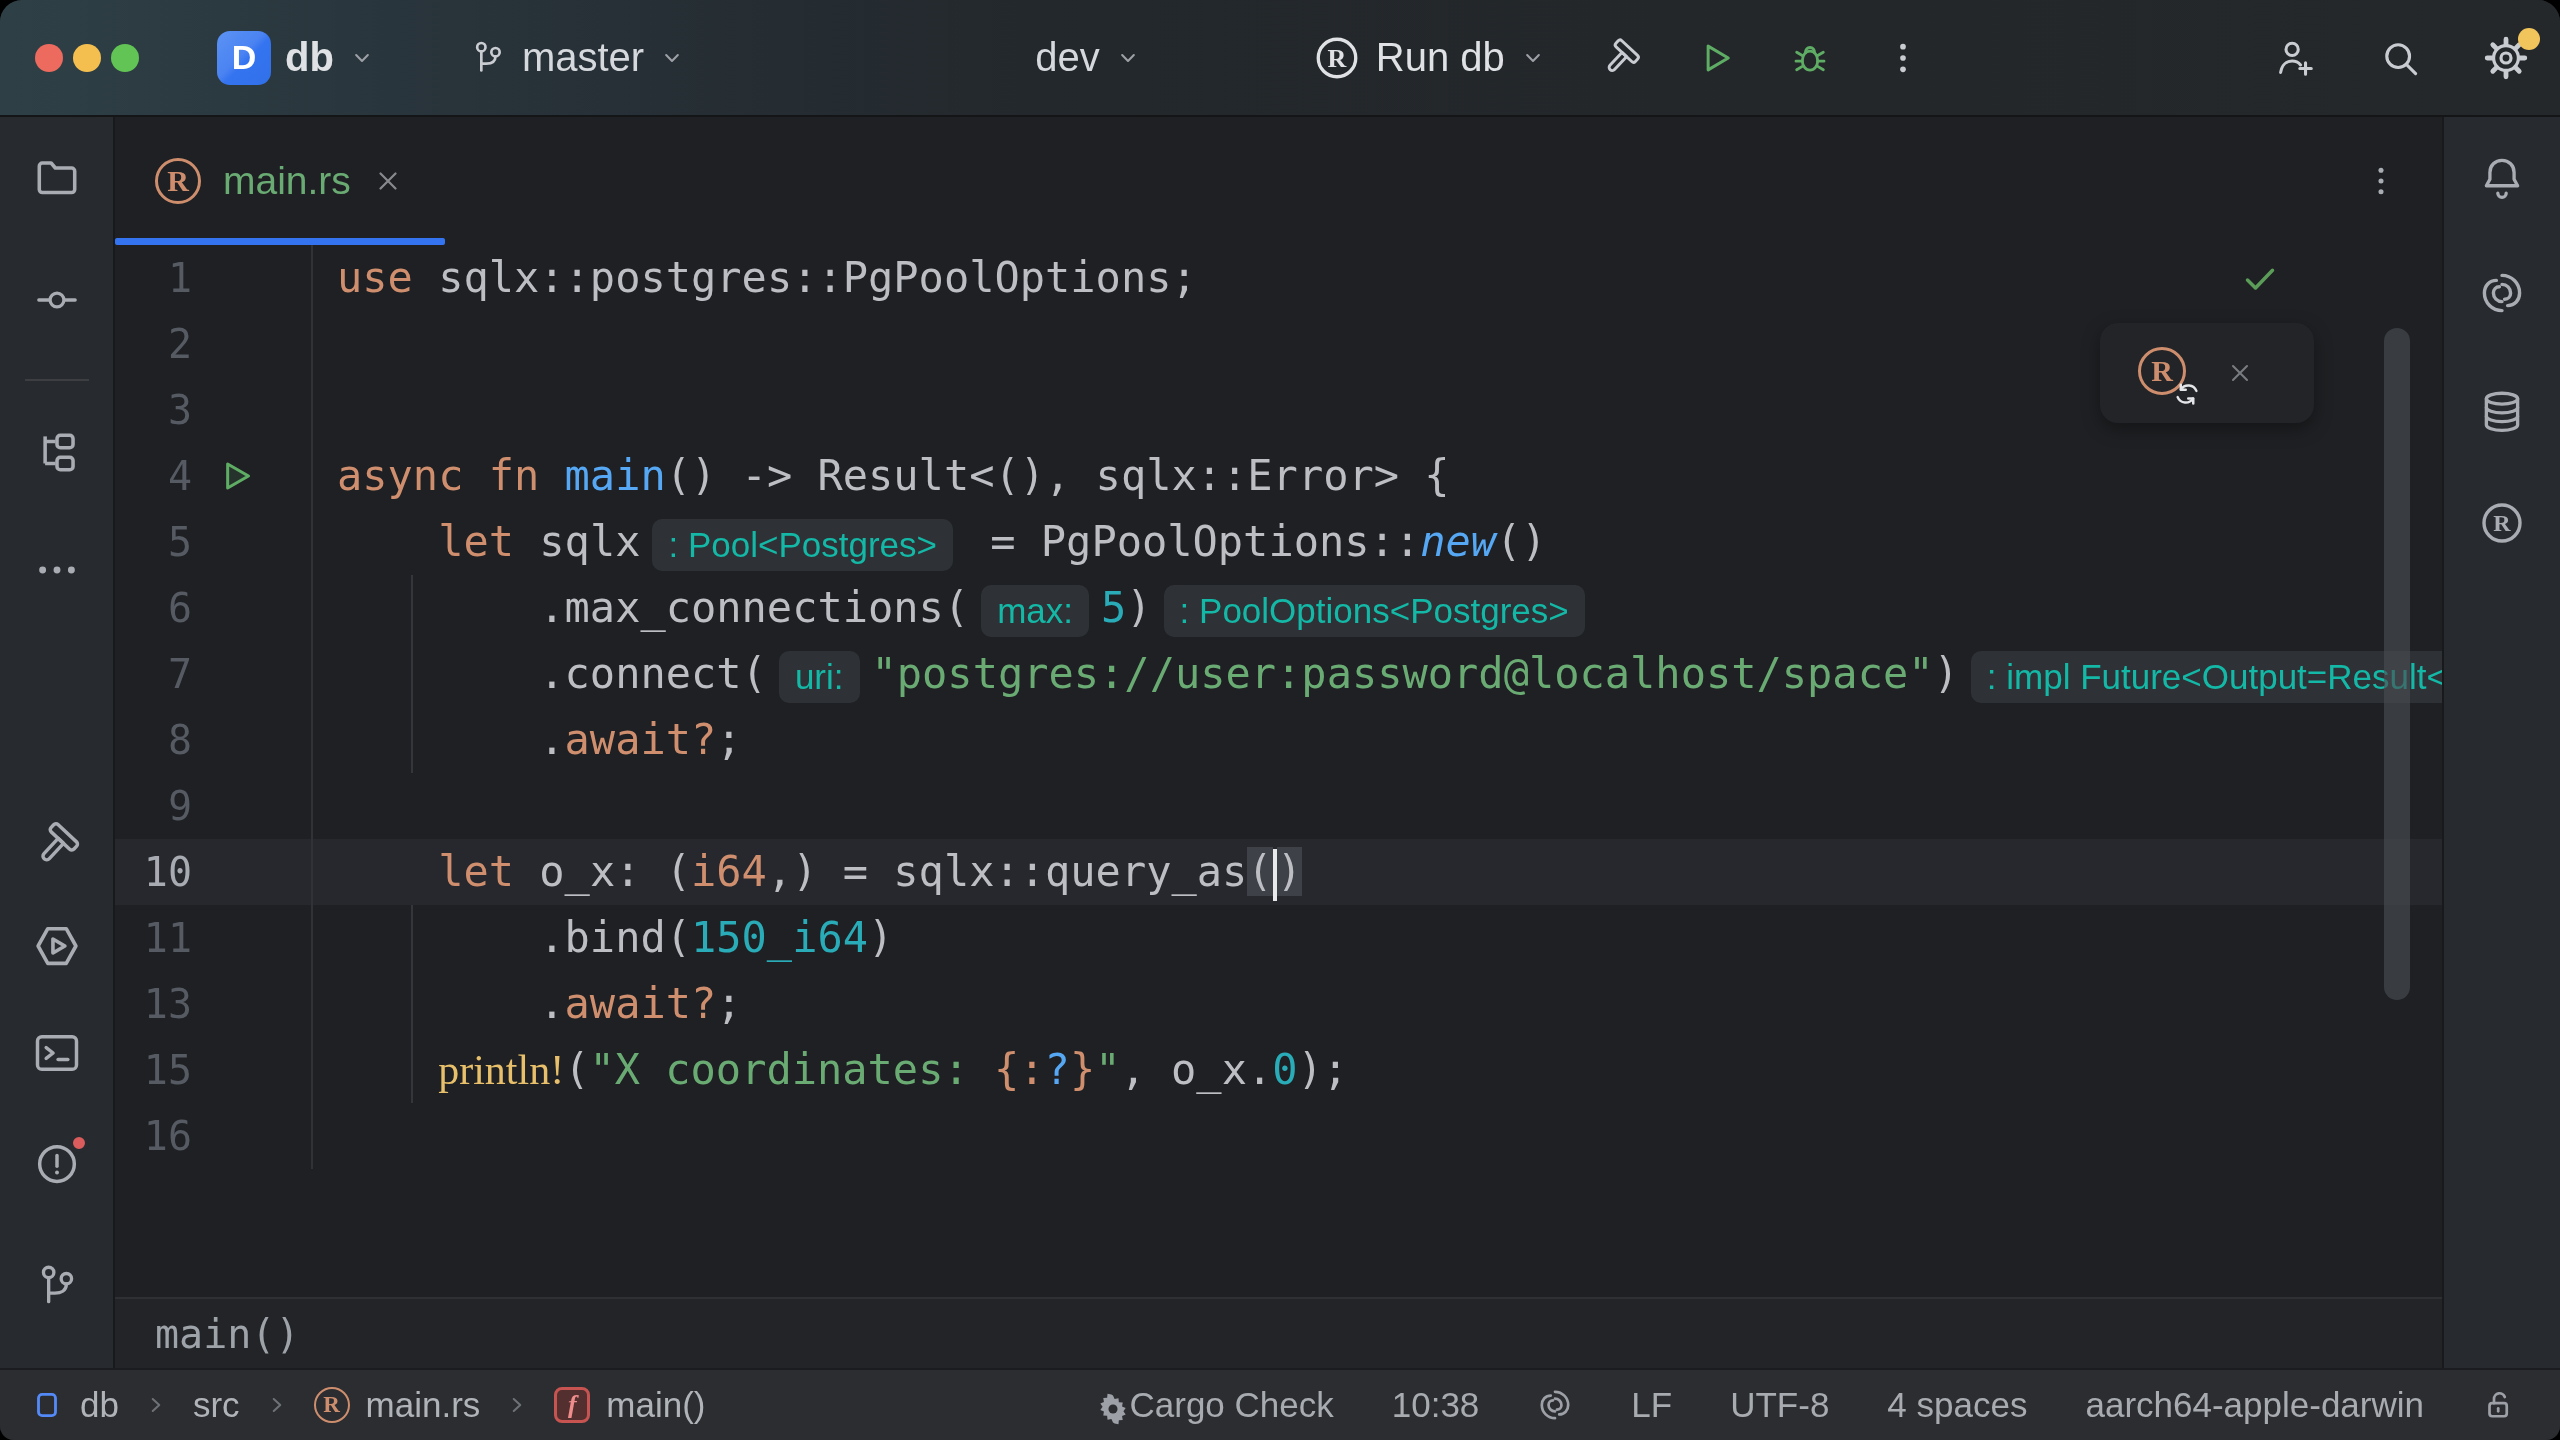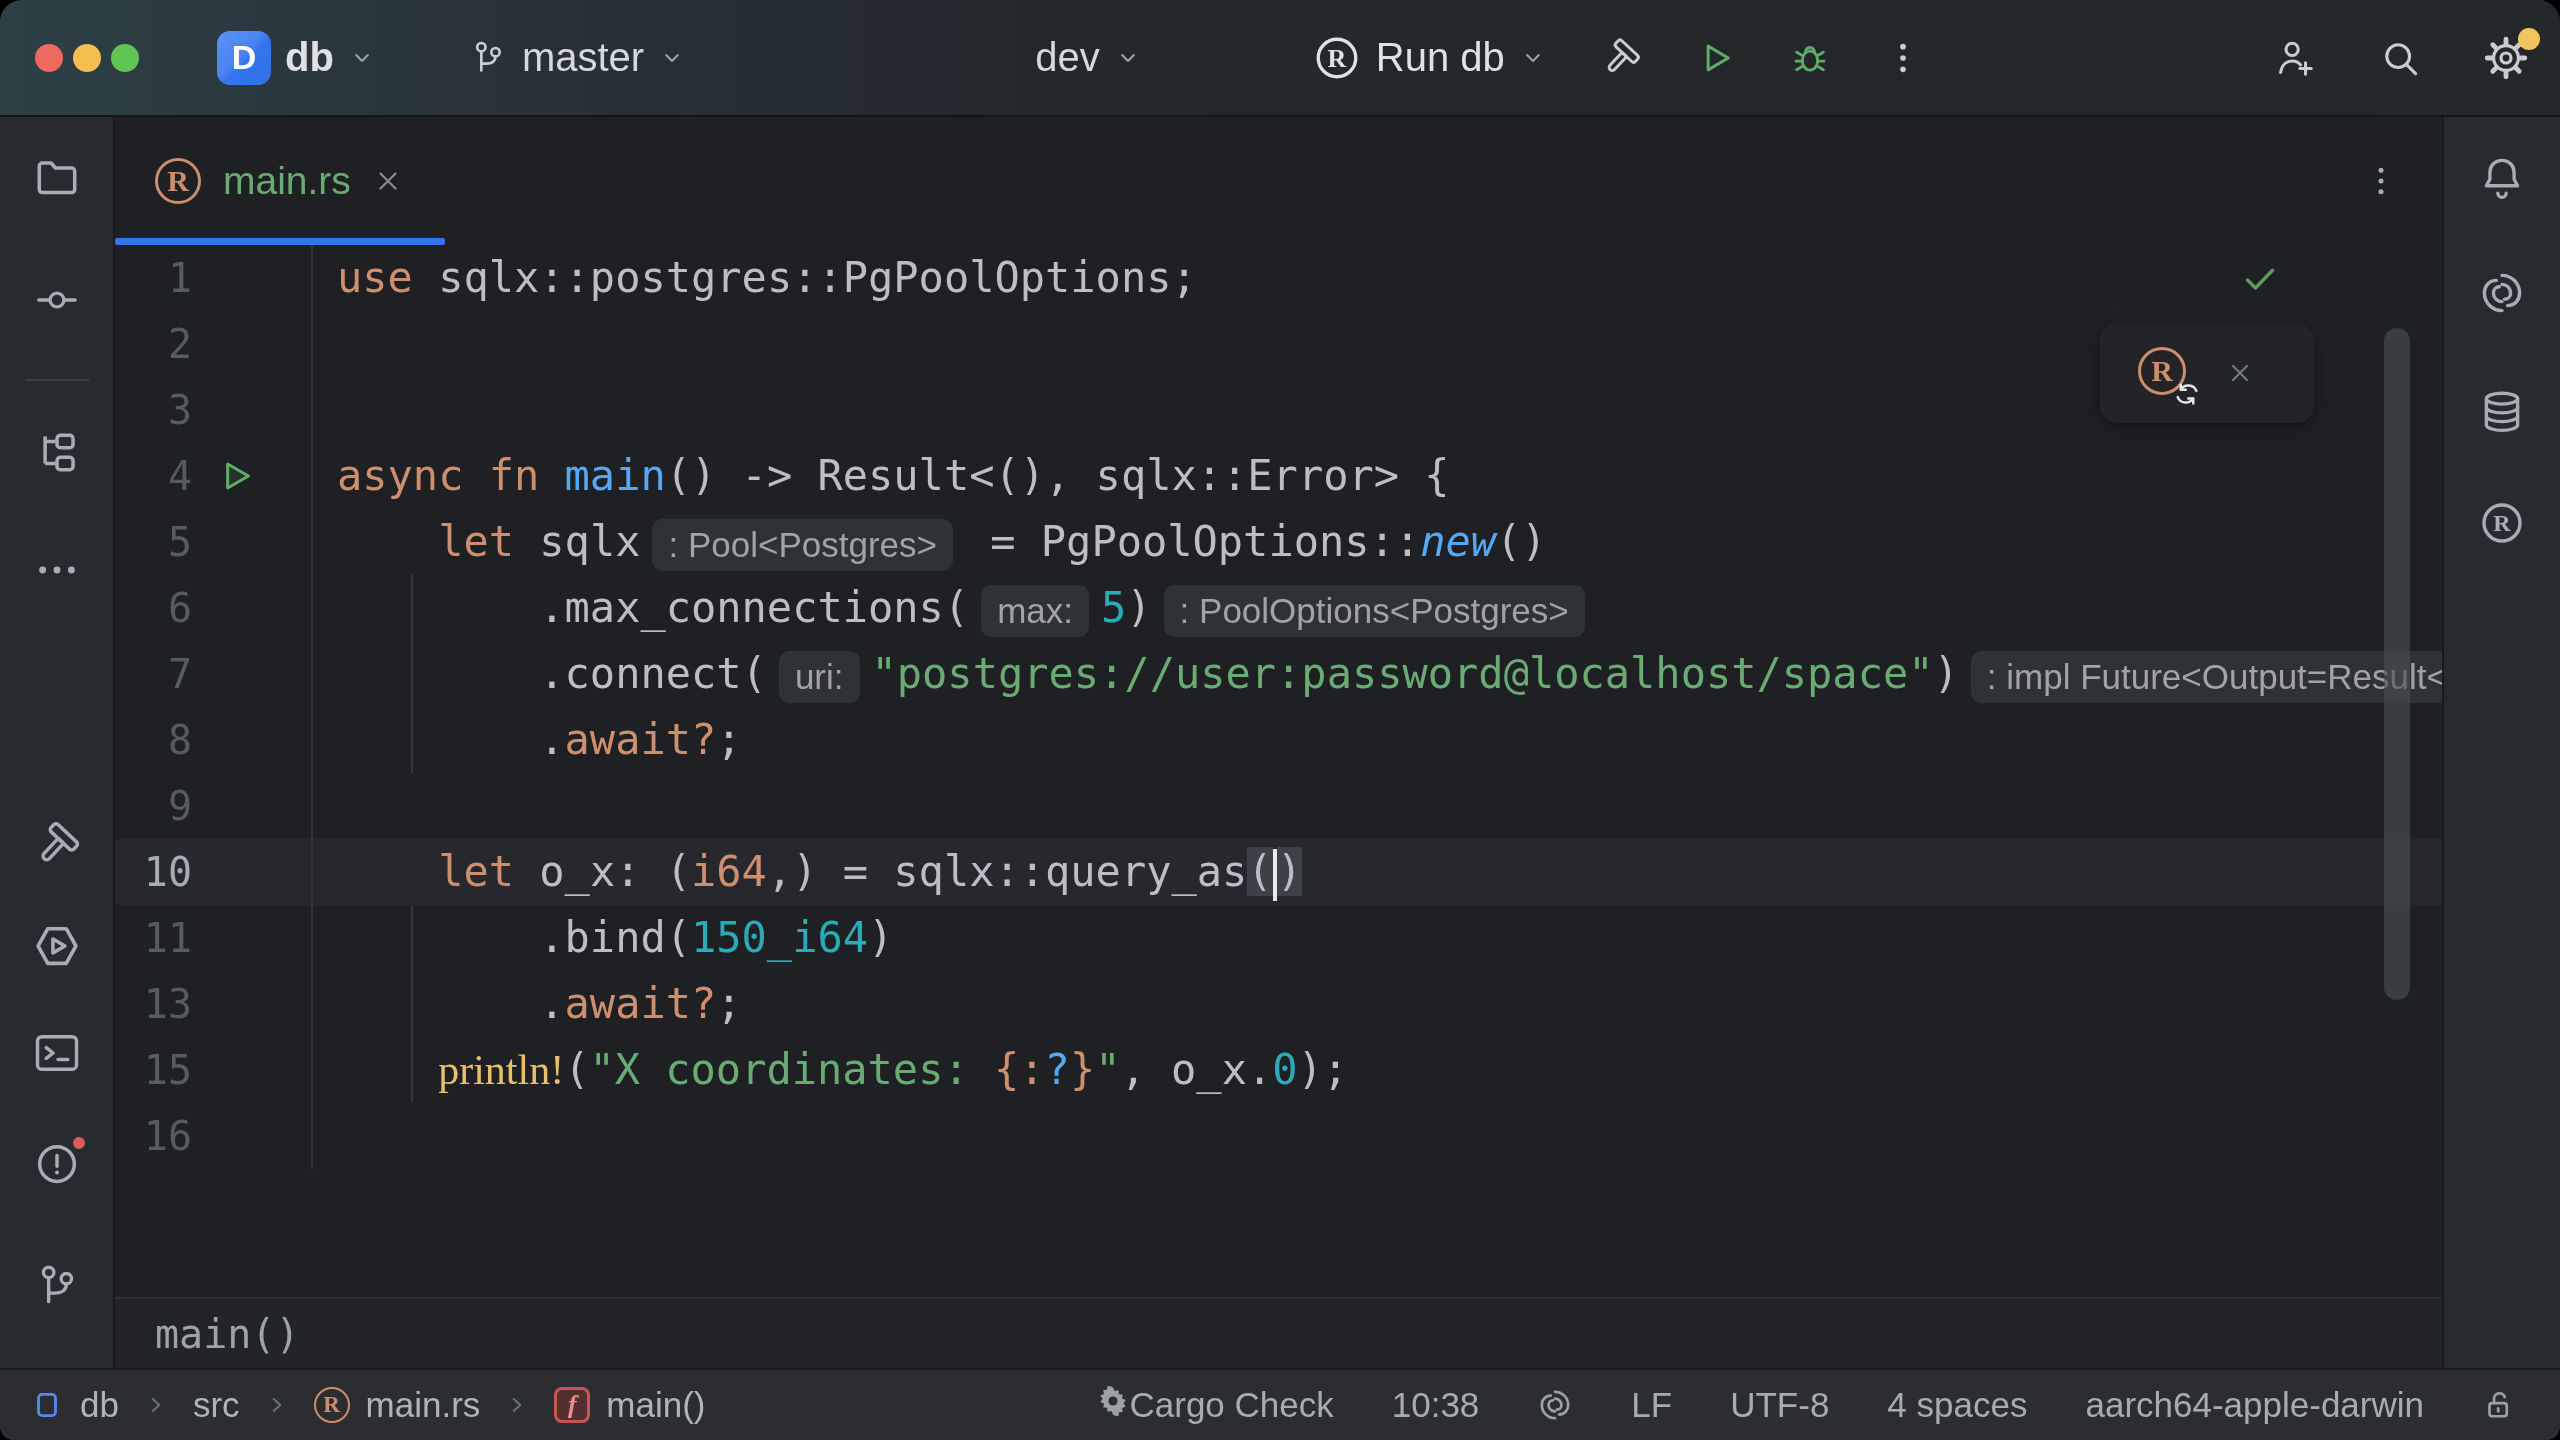--- a/index.html
+++ b/index.html
@@ -68,21 +68,21 @@
   .ct { padding-left:24px; white-space:pre; font-family:"DejaVu Sans Mono", monospace;
         font-size:42px; line-height:66px; color:#bcbec4; }
   .ct .k { color:#cf8e6d; }
   .ct .b { color:#56a8f5; }
   .ct .bi { color:#56a8f5; font-style:italic; }
   .ct .m { color:#e8bf6a;font-family:Liberation Serif, serif; }
   .ct .s { color:#6aab73; }
   .ct .n { color:#2aacb8; }
   .ct .a { color:#b3ae60; }
   .ct .chip { display:inline-block; font-family:"Liberation Sans", sans-serif; font-size:35px; line-height:48px;
-              background:#2e3136; color:#a3a3a3; border-radius:10px; padding:2px 16px; margin:0 12px;
+              background:#2e3136; color:#14b8a6; border-radius:10px; padding:2px 16px; margin:0 12px;
               vertical-align:middle; }
   .ct .pm { background:#3e4248; }
   .ct .caret { display:inline-block; width:4px; height:52px; background:#e8e9eb; vertical-align:middle; }
   .guide { position:absolute; width:2px; background:#33363b; left:296px; }
   #guide1 { top:330px; height:198px; }
   #guide2 { top:660px; height:198px; }
   .check { position:absolute; top:14px; right:162px; color:#5c9c59; display:flex; }
   .scrollbar { position:absolute; top:83px; right:32px; width:26px; height:672px; border-radius:13px;
                background:#4a4d53; opacity:.62; }
   .float-widget { position:absolute; top:78px; right:128px; width:214px; height:100px; border-radius:18px;
@@ -105,21 +105,21 @@
   .crumb { display:flex; align-items:center; gap:16px; color:#b0b3b8; }
   .crumb-sep { color:#6e7176; display:flex; }
   .proj-mini { color:#548af7; display:flex; }
   .rust-mini { width:36px; height:36px; border-radius:50%; border:2.5px solid #ce8e6d; color:#ce8e6d;
                display:flex; align-items:center; justify-content:center;
                font-family:"Liberation Serif", serif; font-weight:700; font-size:23px; }
   .fn-mini { width:36px; height:36px; border-radius:8px; border:3px solid #c75450; background:#53302f;
              color:#ef8d8d; display:flex; align-items:center; justify-content:center;
              font-family:"Liberation Serif", serif; font-style:italic; font-weight:700; font-size:26px; }
   .sb-right { margin-left:auto; display:flex; align-items:center; gap:58px; }
-  .sb-item { display:flex; align-items:flex-start; }
+  .sb-item { display:flex; align-items:flex-end; }
   .sb-icon { display:flex; color:#9da0a6; }
   svg { display:block; }
 </style>
 </head>
 <body>
 
 <div class="window">
 
   <header class="titlebar">
     <div class="traffic">

